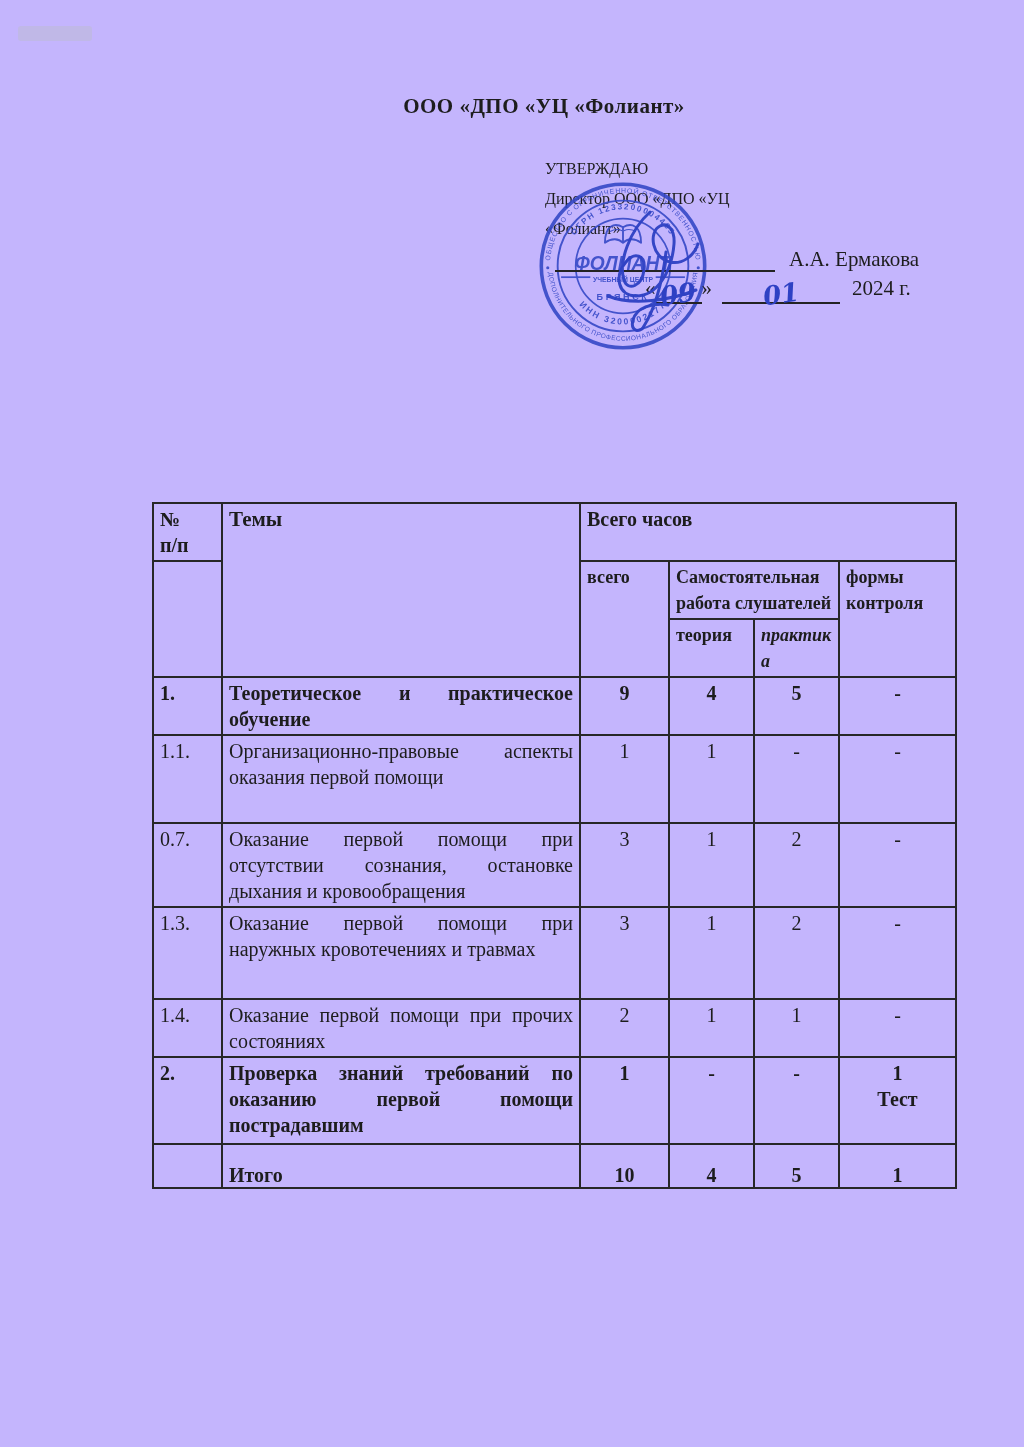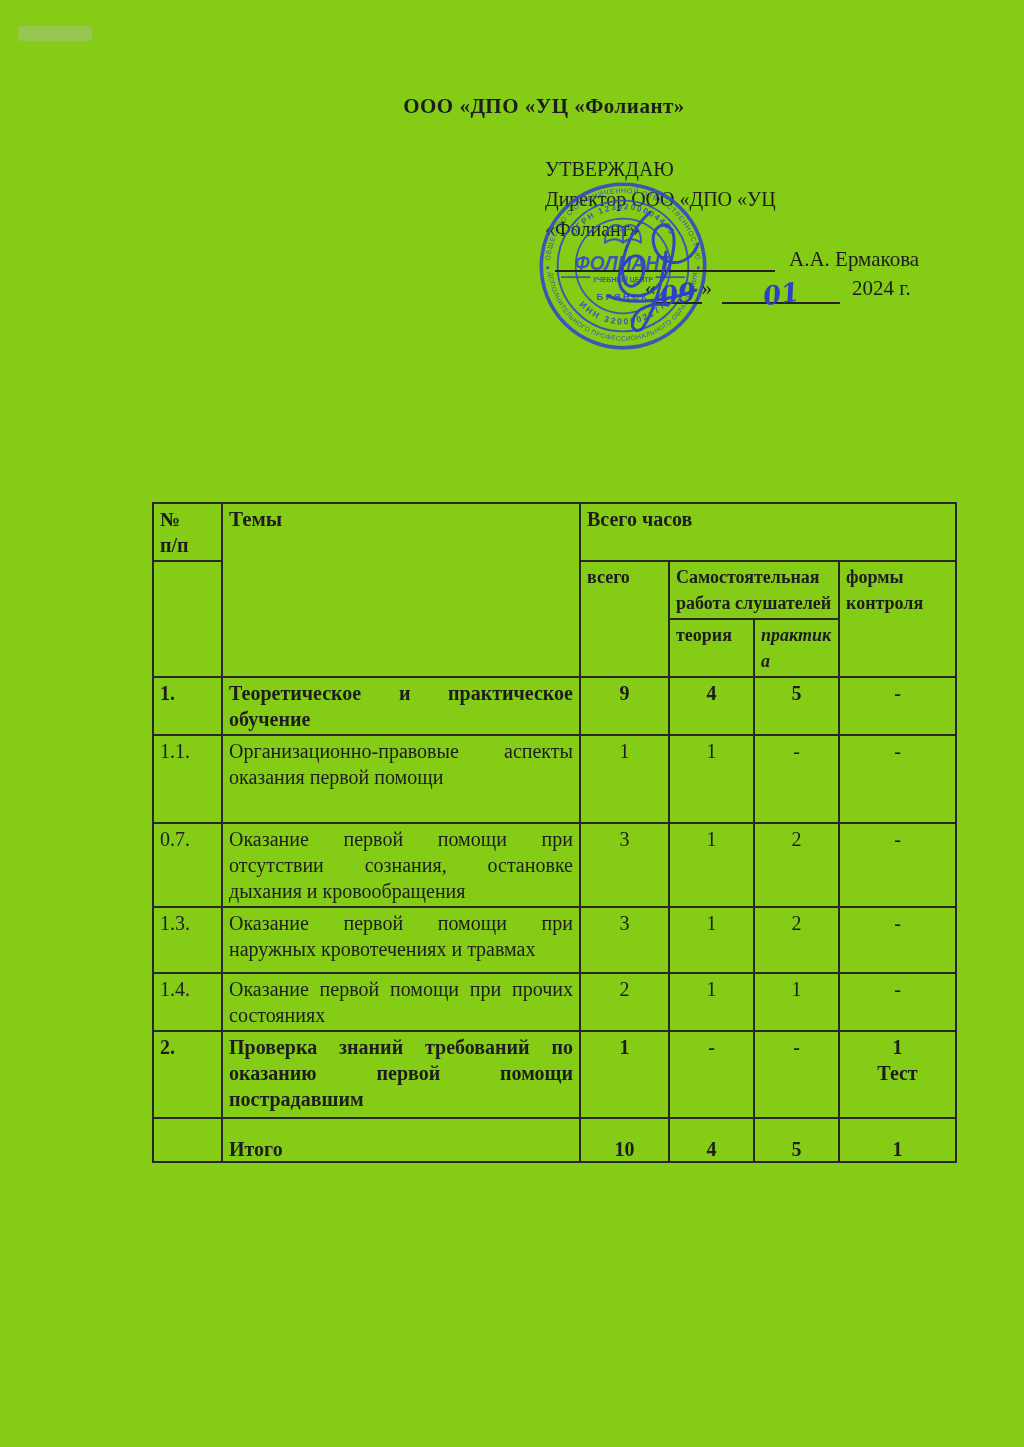--- a/index.html
+++ b/index.html
@@ -1,27 +1,27 @@
 <!DOCTYPE html>
 <html lang="ru"><head>
 <meta charset="utf-8">
 <style>
   html,body{margin:0;padding:0;}
   body{width:1024px;height:1447px;background:#ffffff;
        font-family:"Liberation Serif","DejaVu Serif",serif;color:#1d1d1d;}
-  .page{position:relative;width:1024px;height:1447px;background:#84cc16;overflow:hidden;}
+  .page{position:relative;width:1024px;height:1447px;background:#c4b5fd;overflow:hidden;}
 
   .smudge{position:absolute;left:18px;top:26px;width:74px;height:15px;
           background:#b9bcbe;opacity:.35;border-radius:3px;}
 
   .org-name{position:absolute;left:64px;top:94px;width:960px;text-align:center;
             font-size:21px;font-weight:bold;letter-spacing:.5px;}
 
   .approval{position:absolute;left:545px;top:154px;width:400px;
-            font-size:20px;line-height:30px;}
+            font-size:16px;line-height:30px;}
 
   .sig-row{position:absolute;left:545px;top:240px;height:32px;display:flex;
            align-items:flex-end;z-index:3;padding-left:10px;}
   .sig-line{display:inline-block;width:220px;border-bottom:2px solid #232323;height:28px;}
   .sig-name{margin-left:14px;font-size:21px;line-height:26px;}
 
   .date-row{position:absolute;left:645px;top:270px;height:34px;display:flex;
             align-items:flex-end;font-size:21px;z-index:3;}
   .q{padding-bottom:3px;}
   .slot{display:inline-flex;justify-content:center;align-items:flex-end;
@@ -58,21 +58,21 @@
   .h-topics{vertical-align:middle;font-size:21px;}
   .h-hours{vertical-align:middle;font-size:20px;}
   .h-sub{font-size:18px;line-height:20px;padding-top:4px;}
   .h-practice{word-break:break-all;padding:4px 9px 2px 9px;font-style:italic;}
   thead tr:nth-of-type(1){height:55px;}
   thead tr:nth-of-type(2){height:40px;}
   thead tr:nth-of-type(3){height:42px;}
   tbody tr:nth-of-type(1){height:56px;}
   tbody tr:nth-of-type(2){height:88px;}
   tbody tr:nth-of-type(3){height:84px;}
-  tbody tr:nth-of-type(4){height:66px;}
+  tbody tr:nth-of-type(4){height:92px;}
   tbody tr:nth-of-type(5){height:54px;}
   tbody tr:nth-of-type(6){height:87px;}
   tbody tr:nth-of-type(7){height:26px;}
   .cell-num{text-align:left;padding-left:6px;}
   .cell-topic{text-align:justify;}
   .cell-val{text-align:center;}
   .cell-control{white-space:pre-line;}
   tr.bold{font-weight:bold;}
   tbody tr:nth-of-type(7) td{line-height:22px;padding-top:19px;padding-bottom:1px;}
 </style>

